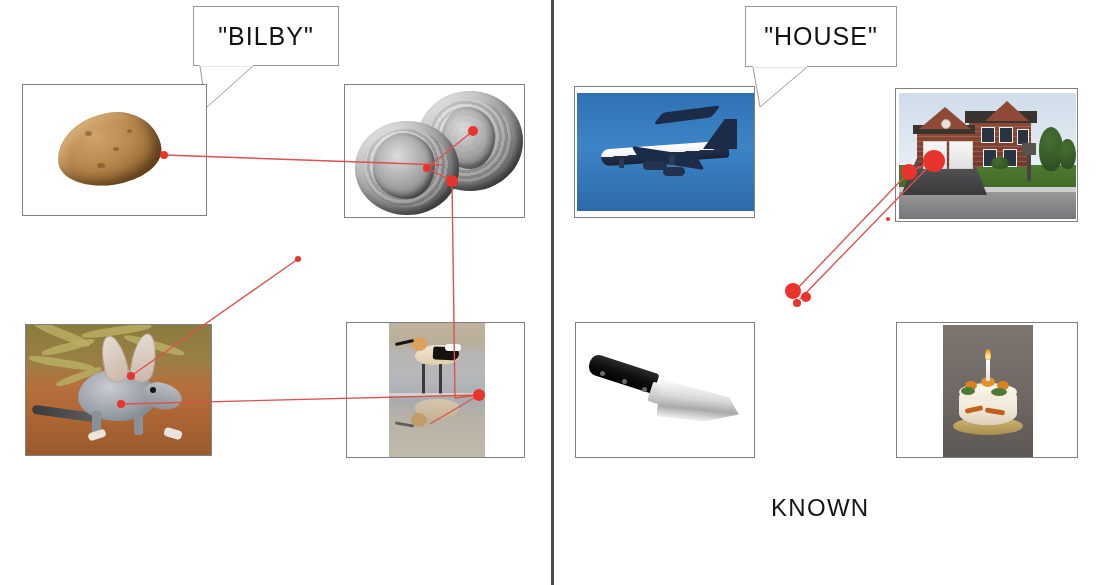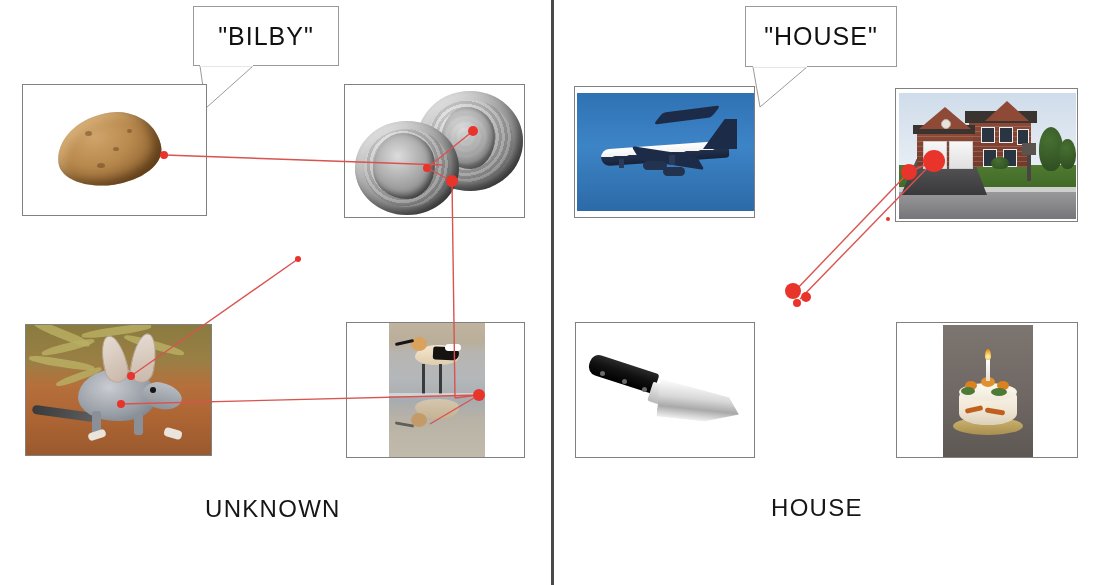--- a/index.html
+++ b/index.html
@@ -360,21 +360,20 @@
       <div style="position:absolute; left:33px; top:41px; width:3px; height:30px; background:#3a3a3a;"></div>
       <div style="position:absolute; left:50px; top:41px; width:3px; height:30px; background:#3a3a3a;"></div>
 
       <div style="position:absolute; left:0; top:70px; width:100%; height:3px; background:rgba(255,255,255,.45);"></div>
       <div style="position:absolute; left:26px; top:76px; width:44px; height:20px; border-radius:50% 45% 45% 50% / 40% 40% 60% 60%; background:linear-gradient(180deg,#e3cfae,#cbb38d); opacity:.75;"></div>
       <div style="position:absolute; left:22px; top:90px; width:16px; height:14px; border-radius:50%; background:#c8924f; opacity:.7;"></div>
       <div style="position:absolute; left:6px; top:100px; width:19px; height:3px; background:#3a3a3a; border-radius:2px; transform:rotate(10deg); opacity:.7;"></div>
     </div>
   </div>
 
-  <div class="caption" style="left:205px; top:495px;">UNKNOWN</div>
 
   <div class="bubble" style="left:745px; top:6px; width:152px; height:61px;">
     <span class="bubble-text">"HOUSE"</span>
   </div>
   <svg class="bubble-tail" style="left:745px; top:65px; width:130px; height:46px;">
     <polygon points="8,2 62,2 15,42" fill="#ffffff" stroke="#9a9a9a" stroke-width="1"></polygon>
     <line x1="8" y1="1" x2="62" y2="1" stroke="#ffffff" stroke-width="3"></line>
   </svg>
 
   <div class="frame" style="left:574px; top:86px; width:181px; height:132px;">
@@ -440,21 +439,21 @@
       <div class="cake-decor" style="left:22px; top:56px; width:12px; height:9px; background:#d9821f;"></div>
       <div class="cake-decor" style="left:38px; top:52px; width:14px; height:10px; background:#e0902c;"></div>
       <div class="cake-decor" style="left:54px; top:56px; width:12px; height:9px; background:#d9821f;"></div>
       <div class="cake-decor" style="left:18px; top:62px; width:14px; height:8px; background:#4f7a36;"></div>
       <div class="cake-decor" style="left:48px; top:63px; width:16px; height:8px; background:#4f7a36;"></div>
       <div class="candle" style="left:43px; top:34px; height:22px;"></div>
       <div class="flame" style="left:42px; top:24px;"></div>
     </div>
   </div>
 
-  <div class="caption" style="left:771px; top:494px;">HOUSE</div>
+  <div class="caption" style="left:771px; top:494px;">KNOWN</div>
 
   <svg class="links" viewBox="0 0 1100 585">
     <g id="link-lines">
         <line x1="165" y1="155" x2="443" y2="165" stroke="#d9534f" stroke-width="1.4"></line>
         <line x1="427" y1="168" x2="473" y2="131" stroke="#d9534f" stroke-width="1.4"></line>
         <line x1="427" y1="168" x2="452" y2="181" stroke="#d9534f" stroke-width="1.4"></line>
         <line x1="452" y1="181" x2="455" y2="398" stroke="#d9534f" stroke-width="1.4"></line>
         <line x1="455" y1="398" x2="479" y2="395" stroke="#d9534f" stroke-width="1.4"></line>
         <line x1="131" y1="376" x2="298" y2="259" stroke="#d9534f" stroke-width="1.4"></line>
         <line x1="121" y1="404" x2="479" y2="395" stroke="#d9534f" stroke-width="1.4"></line>

